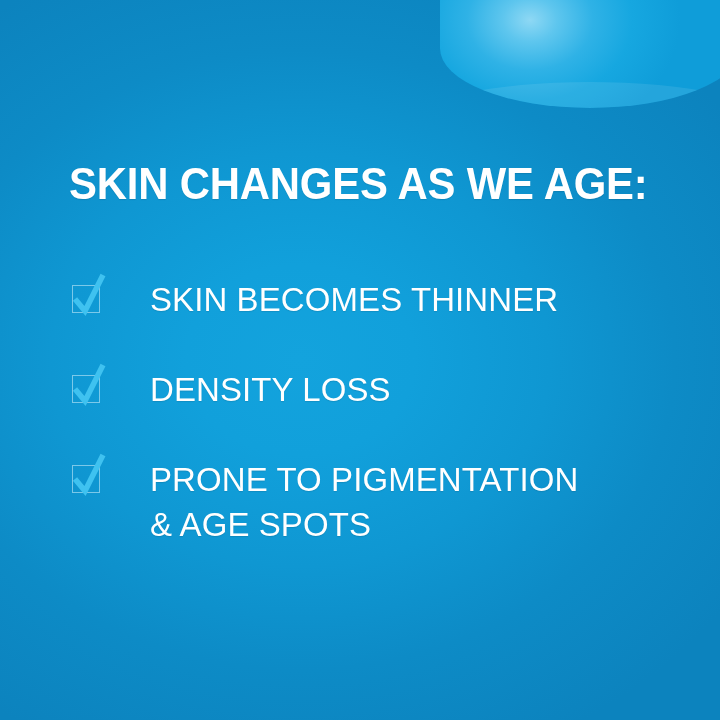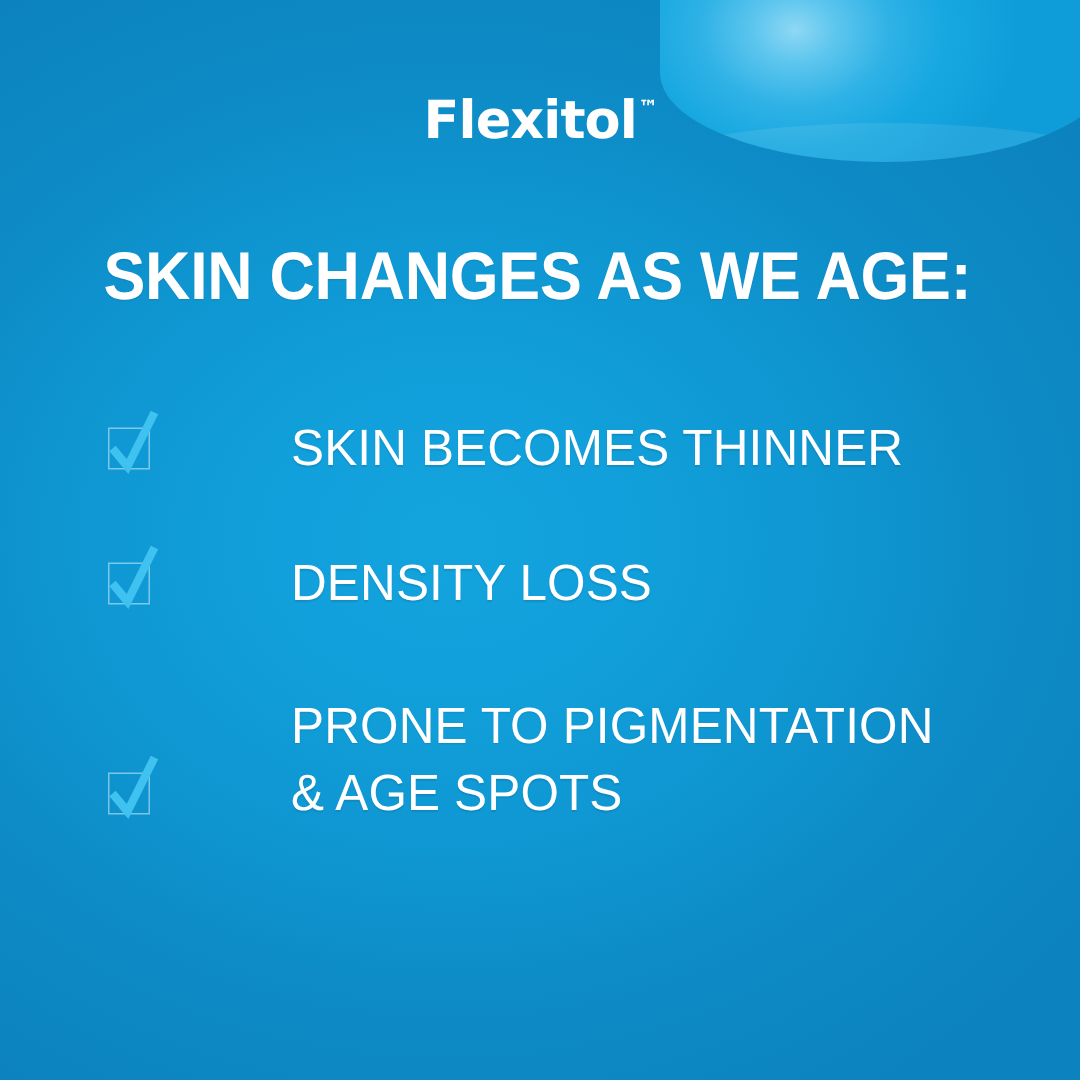--- a/index.html
+++ b/index.html
@@ -109,21 +109,20 @@
     left: 70px;
     top: 272px;
     width: 640px;
   }
 
   .check-row {
     position: relative;
     display: flex;
     align-items: flex-start;
     min-height: 90px;
-    gap: 44px;
   }
 
   .checkbox-wrap {
     position: relative;
     width: 80px;
     flex: 0 0 80px;
     height: 50px;
   }
 
   .checkbox-box {
@@ -160,31 +159,28 @@
     text-shadow: 0 1px 1px rgba(0,0,0,0.10);
   }
   .row-text.tight {
     transform: scaleX(0.935);
     letter-spacing: 0;
   }
   .row-text .line2 {
     display: block;
   }
 
-  .check-row.two-line { min-height: 100px; align-items: flex-end; }
+  .check-row.two-line { min-height: 100px; }
 </style>
 </head>
 <body>
 
 <div id="poster">
 
   <div class="brand-shield"></div>
-  <div class="brand-wordmark">
-    <span>Flexitol</span><span class="tm">™</span>
-  </div>
 
   <div class="headline">SKIN CHANGES AS WE AGE:</div>
 
   <div class="checklist">
 
     <div class="check-row">
       <div class="checkbox-wrap">
         <div class="checkbox-box"></div>
         <svg class="checkmark-svg" viewBox="0 0 46 48">
           <path d="M6 27 L16 39 L34 3" fill="none" stroke="#3fc2f0" stroke-width="5.5" stroke-linecap="butt" stroke-linejoin="miter"></path>

